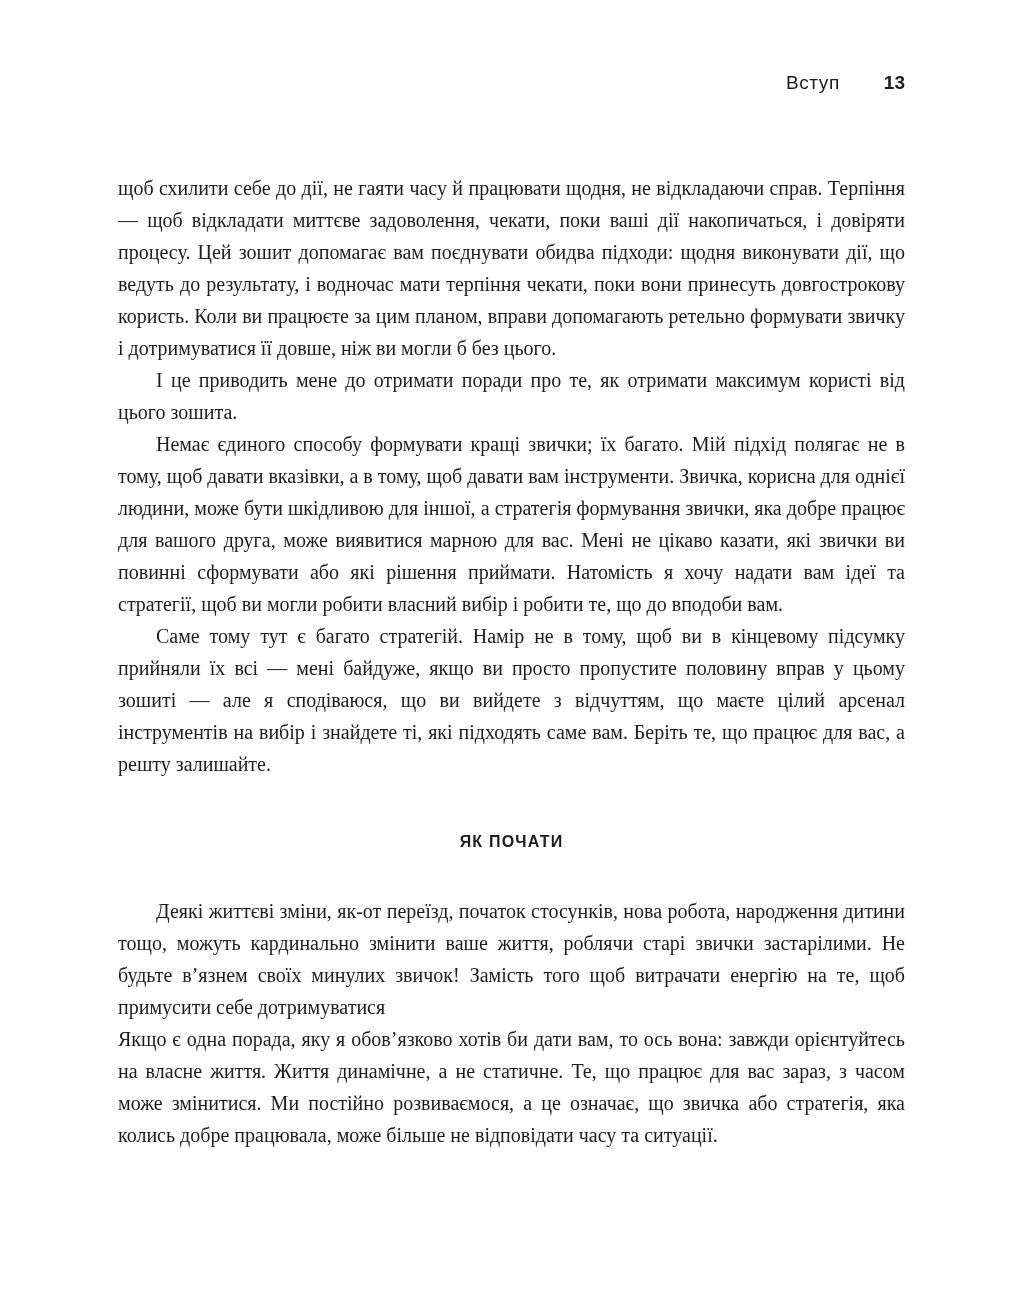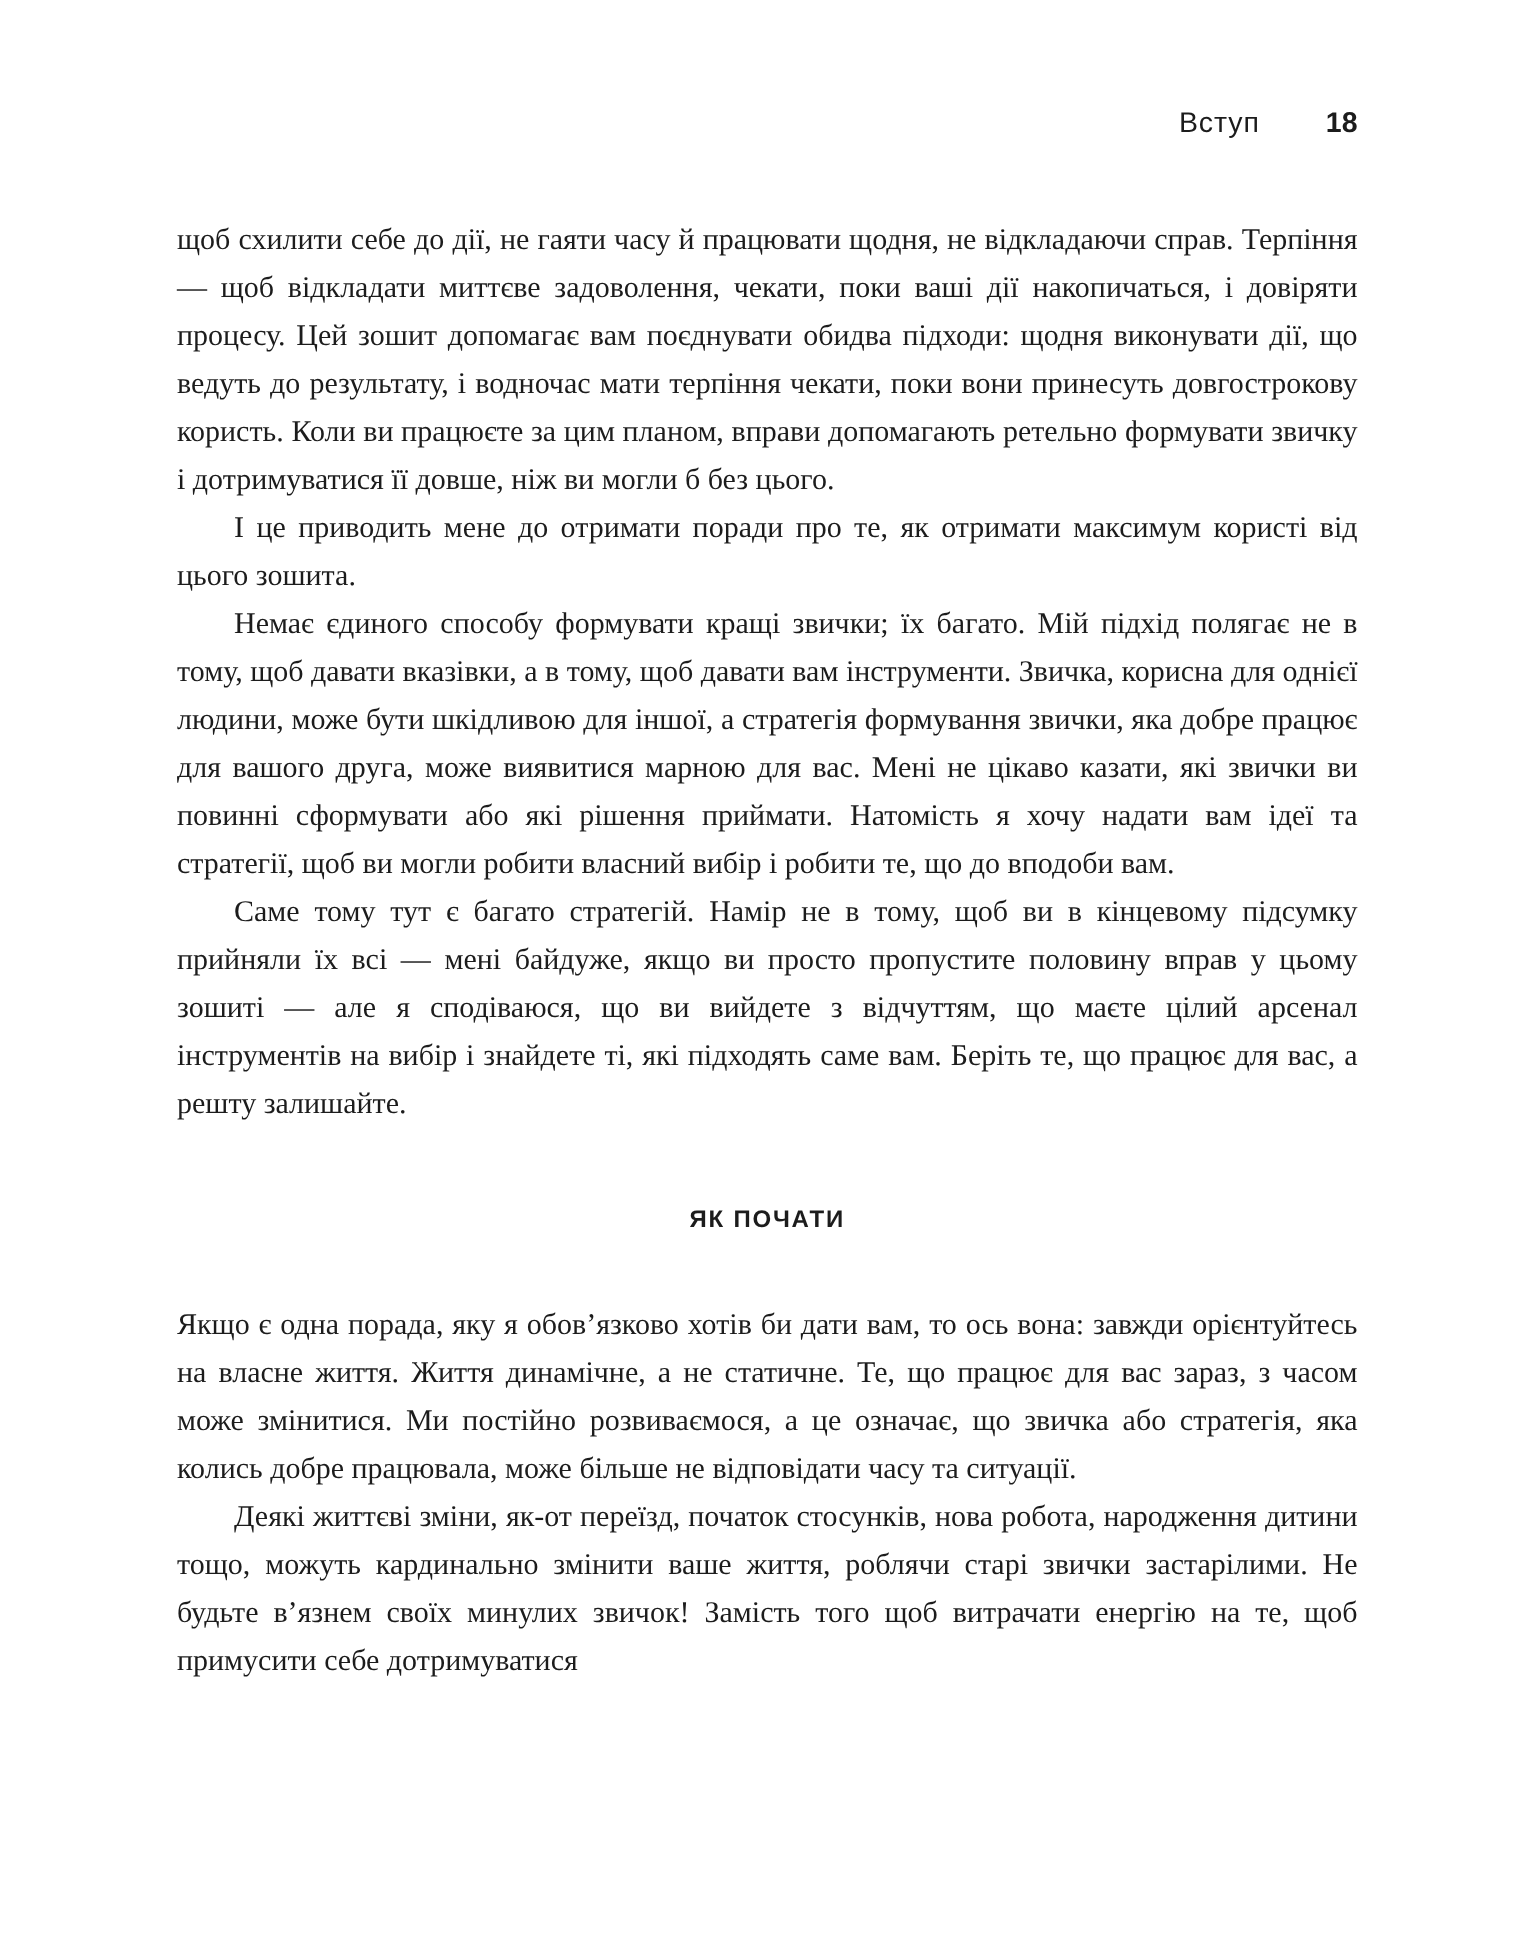--- a/index.html
+++ b/index.html
@@ -31,21 +31,21 @@
   .chapter-title {
     letter-spacing: 0.6px;
     font-weight: 400;
   }
 
   .page-number {
     font-weight: 700;
   }
 
   .page-body {
-    margin-top: 50px;
+    margin-top: 78px;
     font-family: "Liberation Serif", "DejaVu Serif", serif;
     font-size: 20px;
     line-height: 32px;
     text-align: justify;
   }
 
   .para {
     text-indent: 38px;
   }
 
@@ -64,34 +64,34 @@
     line-height: 1.2;
   }
 </style>
 </head>
 <body>
 
 <div class="page">
 
   <header class="page-header">
     <span class="chapter-title">Вступ</span>
-    <span class="page-number">18</span>
+    <span class="page-number">13</span>
   </header>
 
   <main class="page-body">
 
     <p class="para no-indent">щоб схилити себе до дії, не гаяти часу й працювати щодня, не відкладаючи справ. Терпіння — щоб відкладати миттєве задоволення, чекати, поки ваші дії накопичаться, і довіряти процесу. Цей зошит допомагає вам поєднувати обидва підходи: щодня виконувати дії, що ведуть до результату, і водночас мати терпіння чекати, поки вони принесуть довгострокову користь. Коли ви працюєте за цим планом, вправи допомагають ретельно формувати звичку і дотримуватися її довше, ніж ви могли б без цього.</p>
 
     <p class="para">І це приводить мене до отримати поради про те, як отримати максимум користі від цього зошита.</p>
 
     <p class="para">Немає єдиного способу формувати кращі звички; їх багато. Мій підхід полягає не в тому, щоб давати вказівки, а в тому, щоб давати вам інструменти. Звичка, корисна для однієї людини, може бути шкідливою для іншої, а стратегія формування звички, яка добре працює для вашого друга, може виявитися марною для вас. Мені не цікаво казати, які звички ви повинні сформувати або які рішення приймати. Натомість я хочу надати вам ідеї та стратегії, щоб ви могли робити власний вибір і робити те, що до вподоби вам.</p>
 
     <p class="para">Саме тому тут є багато стратегій. Намір не в тому, щоб ви в кінцевому підсумку прийняли їх всі — мені байдуже, якщо ви просто пропустите половину вправ у цьому зошиті — але я сподіваюся, що ви вийдете з відчуттям, що маєте цілий арсенал інструментів на вибір і знайдете ті, які підходять саме вам. Беріть те, що працює для вас, а решту залишайте.</p>
 
     <h2 class="section-heading">ЯК ПОЧАТИ</h2>
 
+    <p class="para">Деякі життєві зміни, як-от переїзд, початок стосунків, нова робота, народження дитини тощо, можуть кардинально змінити ваше життя, роблячи старі звички застарілими. Не будьте в’язнем своїх минулих звичок! Замість того щоб витрачати енергію на те, щоб примусити себе дотримуватися</p>
+
     <p class="para no-indent">Якщо є одна порада, яку я обов’язково хотів би дати вам, то ось вона: завжди орієнтуйтесь на власне життя. Життя динамічне, а не статичне. Те, що працює для вас зараз, з часом може змінитися. Ми постійно розвиваємося, а це означає, що звичка або стратегія, яка колись добре працювала, може більше не відповідати часу та ситуації.</p>
-
-    <p class="para">Деякі життєві зміни, як-от переїзд, початок стосунків, нова робота, народження дитини тощо, можуть кардинально змінити ваше життя, роблячи старі звички застарілими. Не будьте в’язнем своїх минулих звичок! Замість того щоб витрачати енергію на те, щоб примусити себе дотримуватися</p>
 
   </main>
 
 </div>
 
 </body></html>

